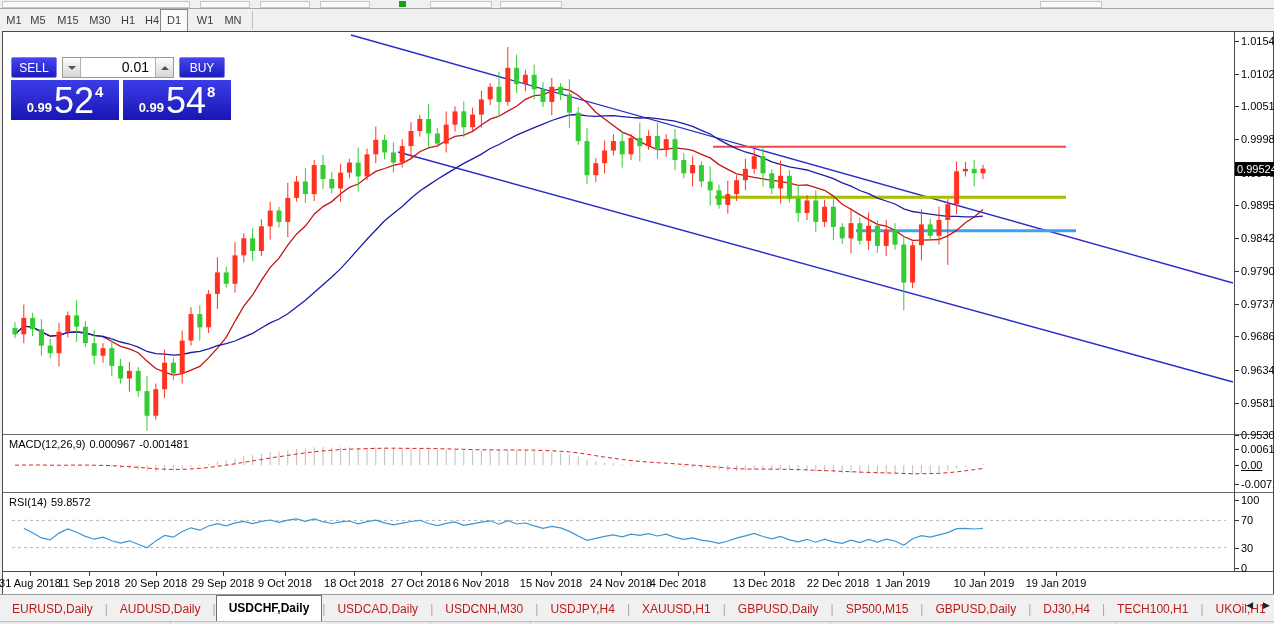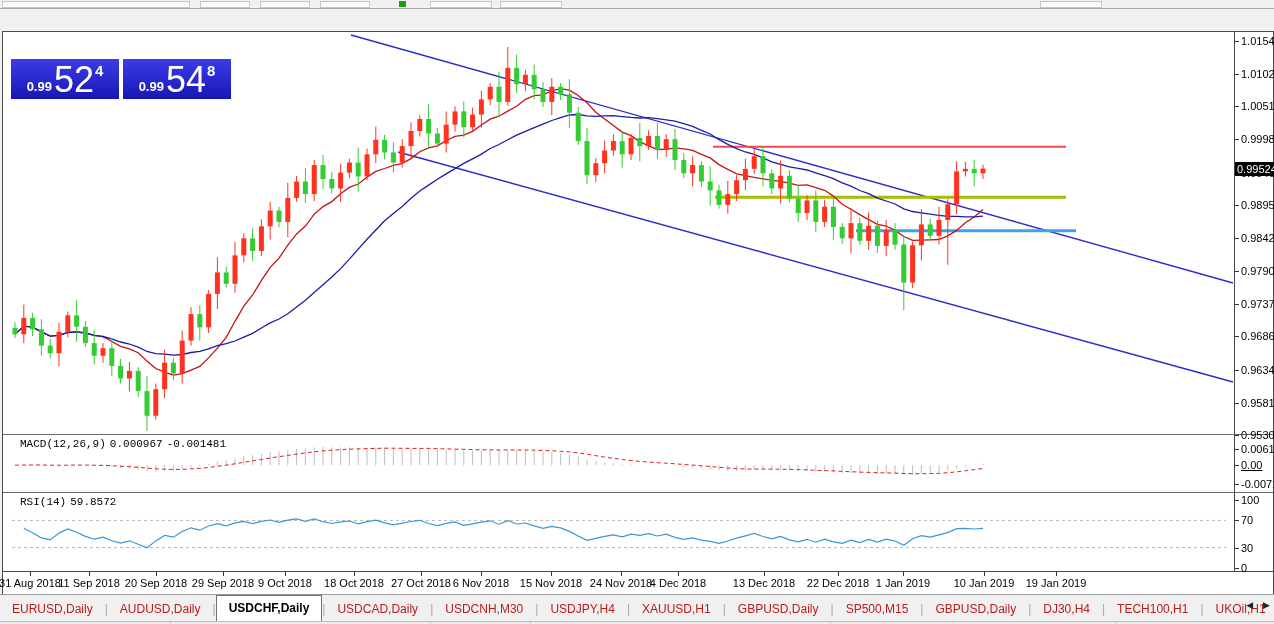--- a/index.html
+++ b/index.html
@@ -18,21 +18,21 @@
   .main-svg{position:absolute;left:1px;top:2px;}
   .panel-sep{position:absolute;left:0;width:1270px;height:2px;border-top:1px solid #6a6a6a;border-bottom:1px solid #fff;}
   .axis-vline{position:absolute;left:1231px;top:0;width:1px;height:539px;background:#4a4a4a;}
   .ax-lbl{position:absolute;left:1238px;font-size:11px;line-height:13px;color:#000;white-space:nowrap;}
   .ax-tick{position:absolute;left:1232px;width:4px;height:1px;background:#333;}
   .price-badge{position:absolute;left:1232px;width:40px;height:14px;background:#000;color:#fff;font-size:11px;line-height:14px;padding-left:2px;}
   .chart-header{position:absolute;left:8px;top:5px;font-size:11px;color:#000;white-space:nowrap;}
   .chart-header .tri{font-size:8px;margin-right:5px;}
   .chart-header .sym{margin-right:8px;}
   .chart-header span.q{margin-right:4px;}
-  .ind-label{position:absolute;left:17px;font-size:11px;color:#000;white-space:nowrap;font-family:Liberation Mono, monospace;}
+  .ind-label{position:absolute;left:6px;font-size:11px;color:#000;white-space:nowrap;}
   .ind-label span{margin-right:4px;}
   
   .trade-widget{position:absolute;left:8px;top:25px;width:222px;}
   .tw-row1{display:flex;height:21px;}
   .tw-btn{width:46px;height:21px;border:1px solid #8080f0;border-radius:2px;background:linear-gradient(#4545ef,#1d1dbd);color:#fff;font-size:12px;font-family:"Liberation Sans",sans-serif;padding:0;cursor:pointer;}
   .tw-volgroup{display:flex;height:19px;border:1px solid #9a9a9a;margin:0 5px;}
   .tw-spin{width:17px;background:linear-gradient(#fdfdfd,#d6d6d6);border-right:1px solid #b0b0b0;display:flex;align-items:center;justify-content:center;cursor:pointer;}
   .tw-spin.up{border-right:none;border-left:1px solid #b0b0b0;}
   .arr-d{width:0;height:0;border-left:4px solid transparent;border-right:4px solid transparent;border-top:4px solid #555;}
   .arr-u{width:0;height:0;border-left:4px solid transparent;border-right:4px solid transparent;border-bottom:4px solid #555;}
@@ -67,20 +67,32 @@
     <div class="ts-box" style="left:2px;width:186px;"></div>
     <div class="ts-box" style="left:200px;width:48px;"></div>
     <div class="ts-box" style="left:260px;width:48px;"></div>
     <div class="ts-box" style="left:320px;width:48px;"></div>
     <div class="ts-green" style="left:399px;"></div>
     <div class="ts-box" style="left:430px;width:60px;"></div>
     <div class="ts-box" style="left:500px;width:60px;"></div>
     <div class="ts-box" style="left:1040px;width:60px;"></div>
   </div>
 
+  <div class="tf-bar">
+      <div class="tf-item" style="left: 4px; width: 20px;">M1</div>
+      <div class="tf-item" style="left: 28px; width: 20px;">M5</div>
+      <div class="tf-item" style="left: 54px; width: 28px;">M15</div>
+      <div class="tf-item" style="left: 86px; width: 28px;">M30</div>
+      <div class="tf-item" style="left: 118px; width: 20px;">H1</div>
+      <div class="tf-item" style="left: 142px; width: 20px;">H4</div>
+      <div class="tf-item active" style="left: 160px; width: 26px;">D1</div>
+      <div class="tf-item" style="left: 192px; width: 26px;">W1</div>
+      <div class="tf-item" style="left: 220px; width: 26px;">MN</div>
+      <div class="tf-sep" style="left: 252px;"></div>
+    </div>
 
   <div class="chart-frame">
     <svg id="main-svg" class="main-svg" width="1230" height="400">
         <g>
           <line x1="347" y1="1" x2="1229" y2="249" stroke="#2B2BCC" stroke-width="1.4"></line>
           <line x1="394" y1="118" x2="1229" y2="348" stroke="#2B2BCC" stroke-width="1.4"></line>
         </g>
         <line x1="709" y1="112.7612179487175" x2="1062" y2="112.7612179487175" stroke="#F04848" stroke-width="2"></line>
         <line x1="711" y1="163.27403846153803" x2="1062" y2="163.27403846153803" stroke="#A8BC00" stroke-width="3"></line>
         <line x1="852" y1="196.73878205128145" x2="1072" y2="196.73878205128145" stroke="#3FA0F0" stroke-width="3"></line>
@@ -432,20 +444,33 @@
     <svg id="rsi-svg" class="main-svg" style="top:462px;" width="1230" height="77">
         <line x1="8" y1="26.400000000000002" x2="1222" y2="26.400000000000002" stroke="#b4b4b4" stroke-width="1" stroke-dasharray="3 3"></line>
         <line x1="8" y1="53.6" x2="1222" y2="53.6" stroke="#b4b4b4" stroke-width="1" stroke-dasharray="3 3"></line>
         <polyline points="19.8,34.3 28.6,38.7 37.4,43.9 46.2,45.9 55.0,39.1 63.8,35.0 72.6,38.3 81.4,42.4 90.2,45.2 99.0,43.1 107.8,46.8 116.6,49.1 125.4,46.8 134.2,50.3 143.0,53.8 151.8,46.9 160.6,41.4 169.4,43.2 178.2,37.5 187.0,33.8 195.8,36.2 204.6,32.0 213.4,29.7 222.2,31.8 231.0,28.9 239.8,27.3 248.6,29.7 257.4,27.4 266.2,26.0 275.0,28.3 283.8,26.1 292.6,24.8 301.4,27.4 310.2,24.9 319.0,27.7 327.8,29.5 336.6,27.9 345.4,27.0 354.2,29.8 363.0,27.6 371.8,26.2 380.6,28.9 389.4,30.9 398.2,29.1 407.0,27.5 415.8,26.3 424.6,29.5 433.4,31.6 442.2,29.4 451.0,27.9 459.8,31.3 468.6,29.8 477.4,28.1 486.2,26.8 495.0,30.2 503.8,26.6 512.6,30.0 521.4,29.0 530.2,31.9 539.0,34.4 547.8,32.4 556.6,33.9 565.4,37.4 574.2,42.0 583.0,46.4 591.8,44.4 600.6,42.3 609.4,40.8 618.2,42.8 627.0,40.1 635.8,41.4 644.6,39.7 653.4,42.0 662.2,40.1 671.0,43.4 679.8,45.3 688.6,43.8 697.4,46.2 706.2,47.4 715.0,49.4 723.8,47.0 732.6,44.1 741.4,41.8 750.2,39.5 759.0,42.5 767.8,44.9 776.6,42.4 785.4,45.9 794.2,47.9 803.0,45.3 811.8,48.2 820.6,45.2 829.4,47.9 838.2,49.3 847.0,46.2 855.8,48.5 864.6,45.5 873.4,48.1 882.2,45.1 891.0,47.0 899.8,51.3 908.6,44.8 917.4,41.7 926.2,43.1 935.0,40.8 943.8,38.6 952.6,34.6 961.4,34.3 970.2,35.0 979.0,34.4" fill="none" stroke="#3E96D2" stroke-width="1.2"></polyline>
       </svg>
     <div class="axis-vline"></div>
     <div id="axis-labels"></div>
 
 
     <div class="trade-widget">
+      <div class="tw-row1">
+        <button class="tw-btn">SELL</button>
+        <div class="tw-volgroup">
+          <div class="tw-spin">
+              <span class="arr-d"></span>
+            </div>
+          <div class="tw-vol">0.01</div>
+          <div class="tw-spin up">
+              <span class="arr-u"></span>
+            </div>
+        </div>
+        <button class="tw-btn">BUY</button>
+      </div>
       <div class="tw-row2">
         <div class="tw-price">
           <span class="tw-small">0.99</span>
             <span class="tw-big">52</span>
             <span class="tw-sup">4</span>
         </div>
         <div class="tw-price ask">
           <span class="tw-small">0.99</span>
             <span class="tw-big">54</span>
             <span class="tw-sup">8</span>

